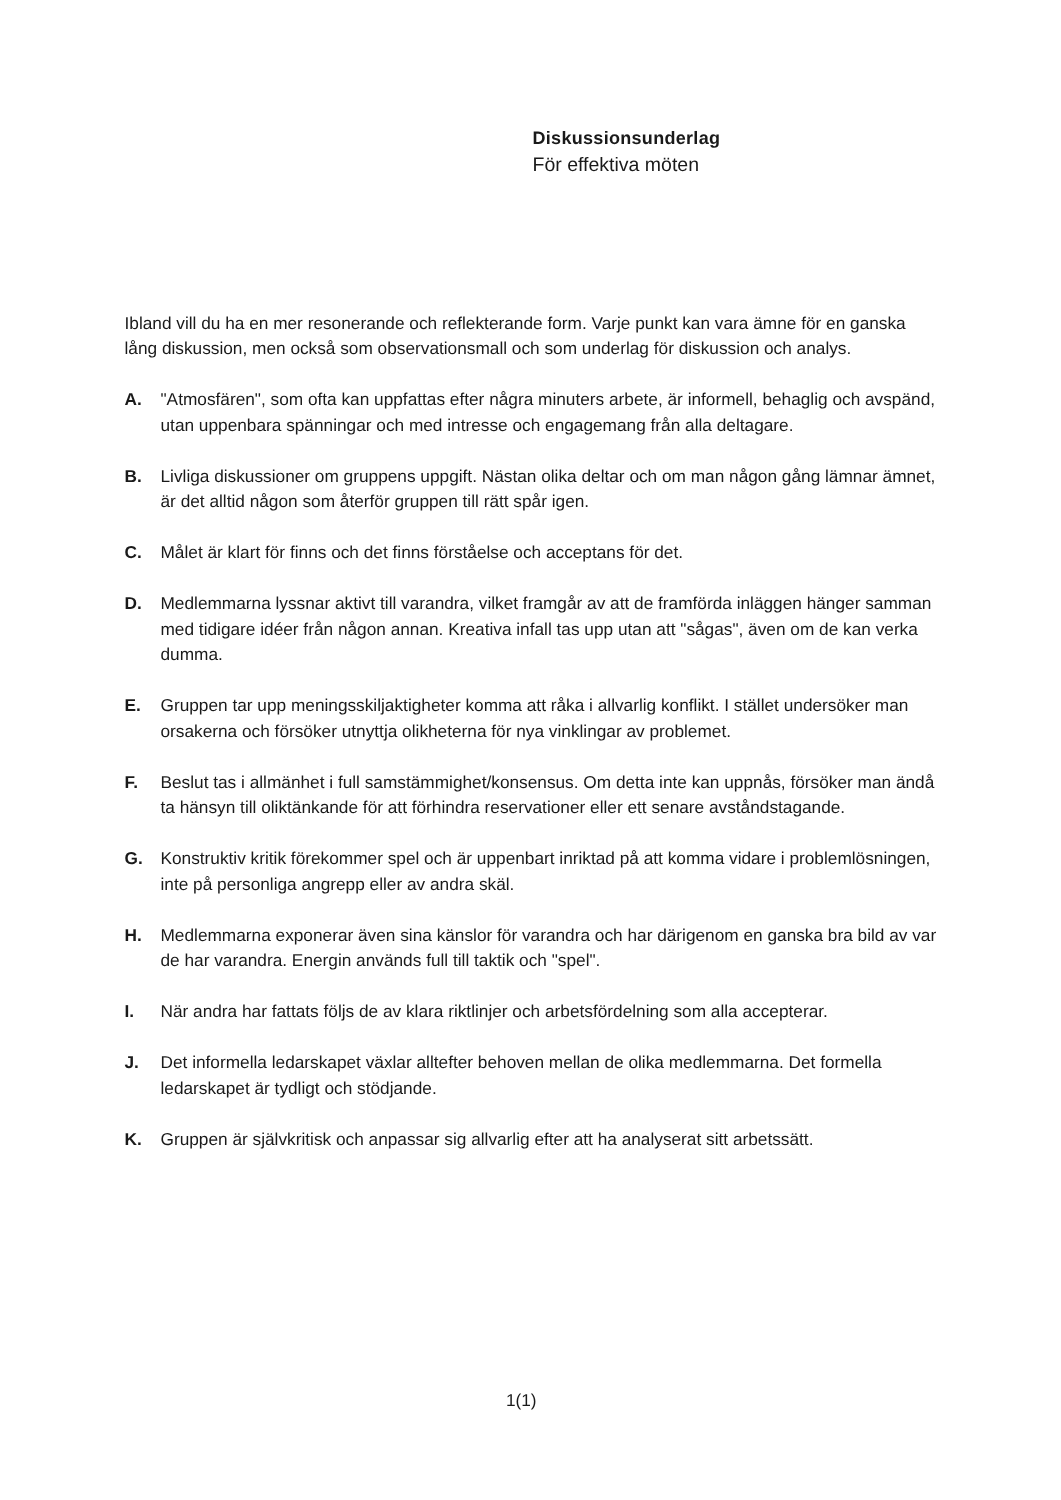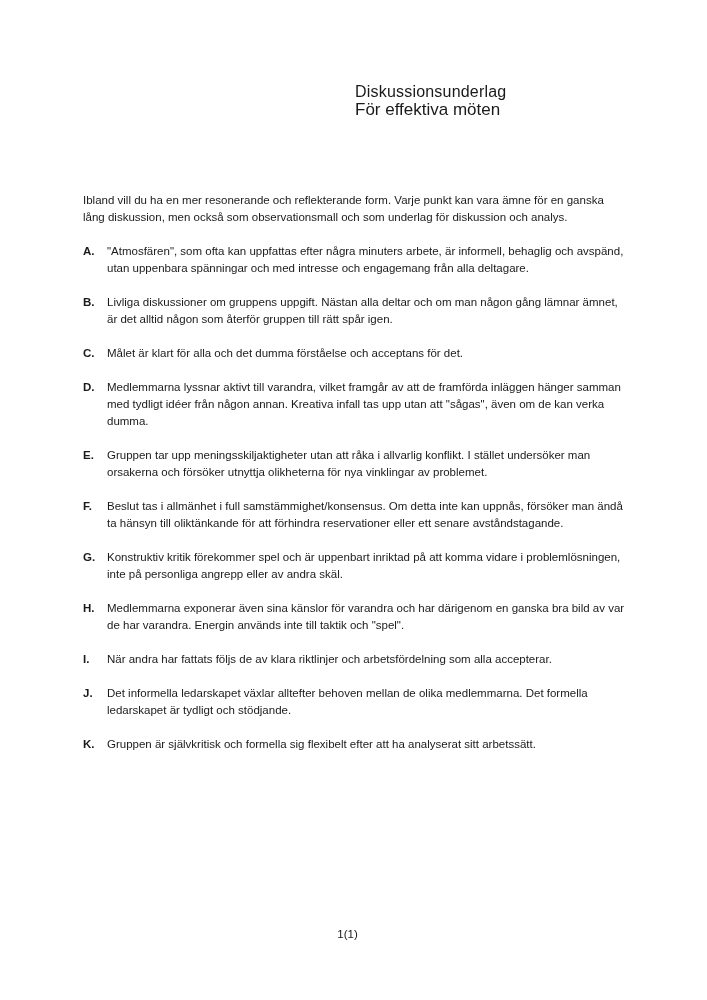--- a/index.html
+++ b/index.html
@@ -15,39 +15,39 @@
     font-family: "Liberation Sans", sans-serif;
     color: #1a1a1a;
     overflow: hidden;
   }
   .title-block {
     position: absolute;
     left: 355px;
     top: 82px;
   }
   .doc-title {
-    font-size: 16px;
-    font-weight: normal;
+    font-size: 12px;
+    font-weight: bold;
     line-height: 20px;
     letter-spacing: 0.2px;
   }
   .doc-subtitle {
-    font-size: 17px;
+    font-size: 13px;
     line-height: 16px;
   }
   .content {
     position: absolute;
     left: 83px;
     top: 192px;
     width: 543px;
     font-size: 11.5px;
     line-height: 17px;
   }
   .intro {
-    margin: 0 0 12px 0;
+    margin: 16px 0 12px 0;
   }
   .item {
     display: flex;
     margin-top: 17px;
   }
   .item-letter {
     flex: 0 0 24px;
     font-weight: bold;
   }
   .item-text {
@@ -75,65 +75,65 @@
   <div class="content">
     <p class="intro">Ibland vill du ha en mer resonerande och reflekterande form. Varje punkt kan vara ämne för en ganska lång diskussion, men också som observationsmall och som underlag för diskussion och analys.</p>
     <div id="items-container">
   <div class="item">
     <span class="item-letter">A.</span>
     <span class="item-text">"Atmosfären", som ofta kan uppfattas efter några minuters arbete, är informell, behaglig och avspänd, utan uppenbara spänningar och med intresse och engagemang från alla deltagare.</span>
   </div>
 
   <div class="item">
     <span class="item-letter">B.</span>
-    <span class="item-text">Livliga diskussioner om gruppens uppgift. Nästan alla deltar och om man någon gång lämnar ämnet, är det alltid någon som återför gruppen till rätt spår igen.</span>
+    <span class="item-text">Livliga diskussioner om gruppens uppgift. Nästan olika deltar och om man någon gång lämnar ämnet, är det alltid någon som återför gruppen till rätt spår igen.</span>
   </div>
 
   <div class="item">
     <span class="item-letter">C.</span>
-    <span class="item-text">Målet är klart för alla och det dumma förståelse och acceptans för det.</span>
+    <span class="item-text">Målet är klart för finns och det finns förståelse och acceptans för det.</span>
   </div>
 
   <div class="item">
     <span class="item-letter">D.</span>
-    <span class="item-text">Medlemmarna lyssnar aktivt till varandra, vilket framgår av att de framförda inläggen hänger samman med tydligt idéer från någon annan. Kreativa infall tas upp utan att "sågas", även om de kan verka dumma.</span>
+    <span class="item-text">Medlemmarna lyssnar aktivt till varandra, vilket framgår av att de framförda inläggen hänger samman med tidigare idéer från någon annan. Kreativa infall tas upp utan att "sågas", även om de kan verka dumma.</span>
   </div>
 
   <div class="item">
     <span class="item-letter">E.</span>
-    <span class="item-text">Gruppen tar upp meningsskiljaktigheter utan att råka i allvarlig konflikt. I stället undersöker man orsakerna och försöker utnyttja olikheterna för nya vinklingar av problemet.</span>
+    <span class="item-text">Gruppen tar upp meningsskiljaktigheter komma att råka i allvarlig konflikt. I stället undersöker man orsakerna och försöker utnyttja olikheterna för nya vinklingar av problemet.</span>
   </div>
 
   <div class="item">
     <span class="item-letter">F.</span>
     <span class="item-text">Beslut tas i allmänhet i full samstämmighet/konsensus. Om detta inte kan uppnås, försöker man ändå ta hänsyn till oliktänkande för att förhindra reservationer eller ett senare avståndstagande.</span>
   </div>
 
   <div class="item">
     <span class="item-letter">G.</span>
     <span class="item-text">Konstruktiv kritik förekommer spel och är uppenbart inriktad på att komma vidare i problemlösningen, inte på personliga angrepp eller av andra skäl.</span>
   </div>
 
   <div class="item">
     <span class="item-letter">H.</span>
-    <span class="item-text">Medlemmarna exponerar även sina känslor för varandra och har därigenom en ganska bra bild av var de har varandra. Energin används inte till taktik och "spel".</span>
+    <span class="item-text">Medlemmarna exponerar även sina känslor för varandra och har därigenom en ganska bra bild av var de har varandra. Energin används full till taktik och "spel".</span>
   </div>
 
   <div class="item">
     <span class="item-letter">I.</span>
     <span class="item-text">När andra har fattats följs de av klara riktlinjer och arbetsfördelning som alla accepterar.</span>
   </div>
 
   <div class="item">
     <span class="item-letter">J.</span>
     <span class="item-text">Det informella ledarskapet växlar alltefter behoven mellan de olika medlemmarna. Det formella ledarskapet är tydligt och stödjande.</span>
   </div>
 
   <div class="item">
     <span class="item-letter">K.</span>
-    <span class="item-text">Gruppen är självkritisk och formella sig flexibelt efter att ha analyserat sitt arbetssätt.</span>
+    <span class="item-text">Gruppen är självkritisk och anpassar sig allvarlig efter att ha analyserat sitt arbetssätt.</span>
   </div>
 </div>
   </div>
 
   <div class="footer">1(1)</div>
 
 </div>
 
 </body></html>

